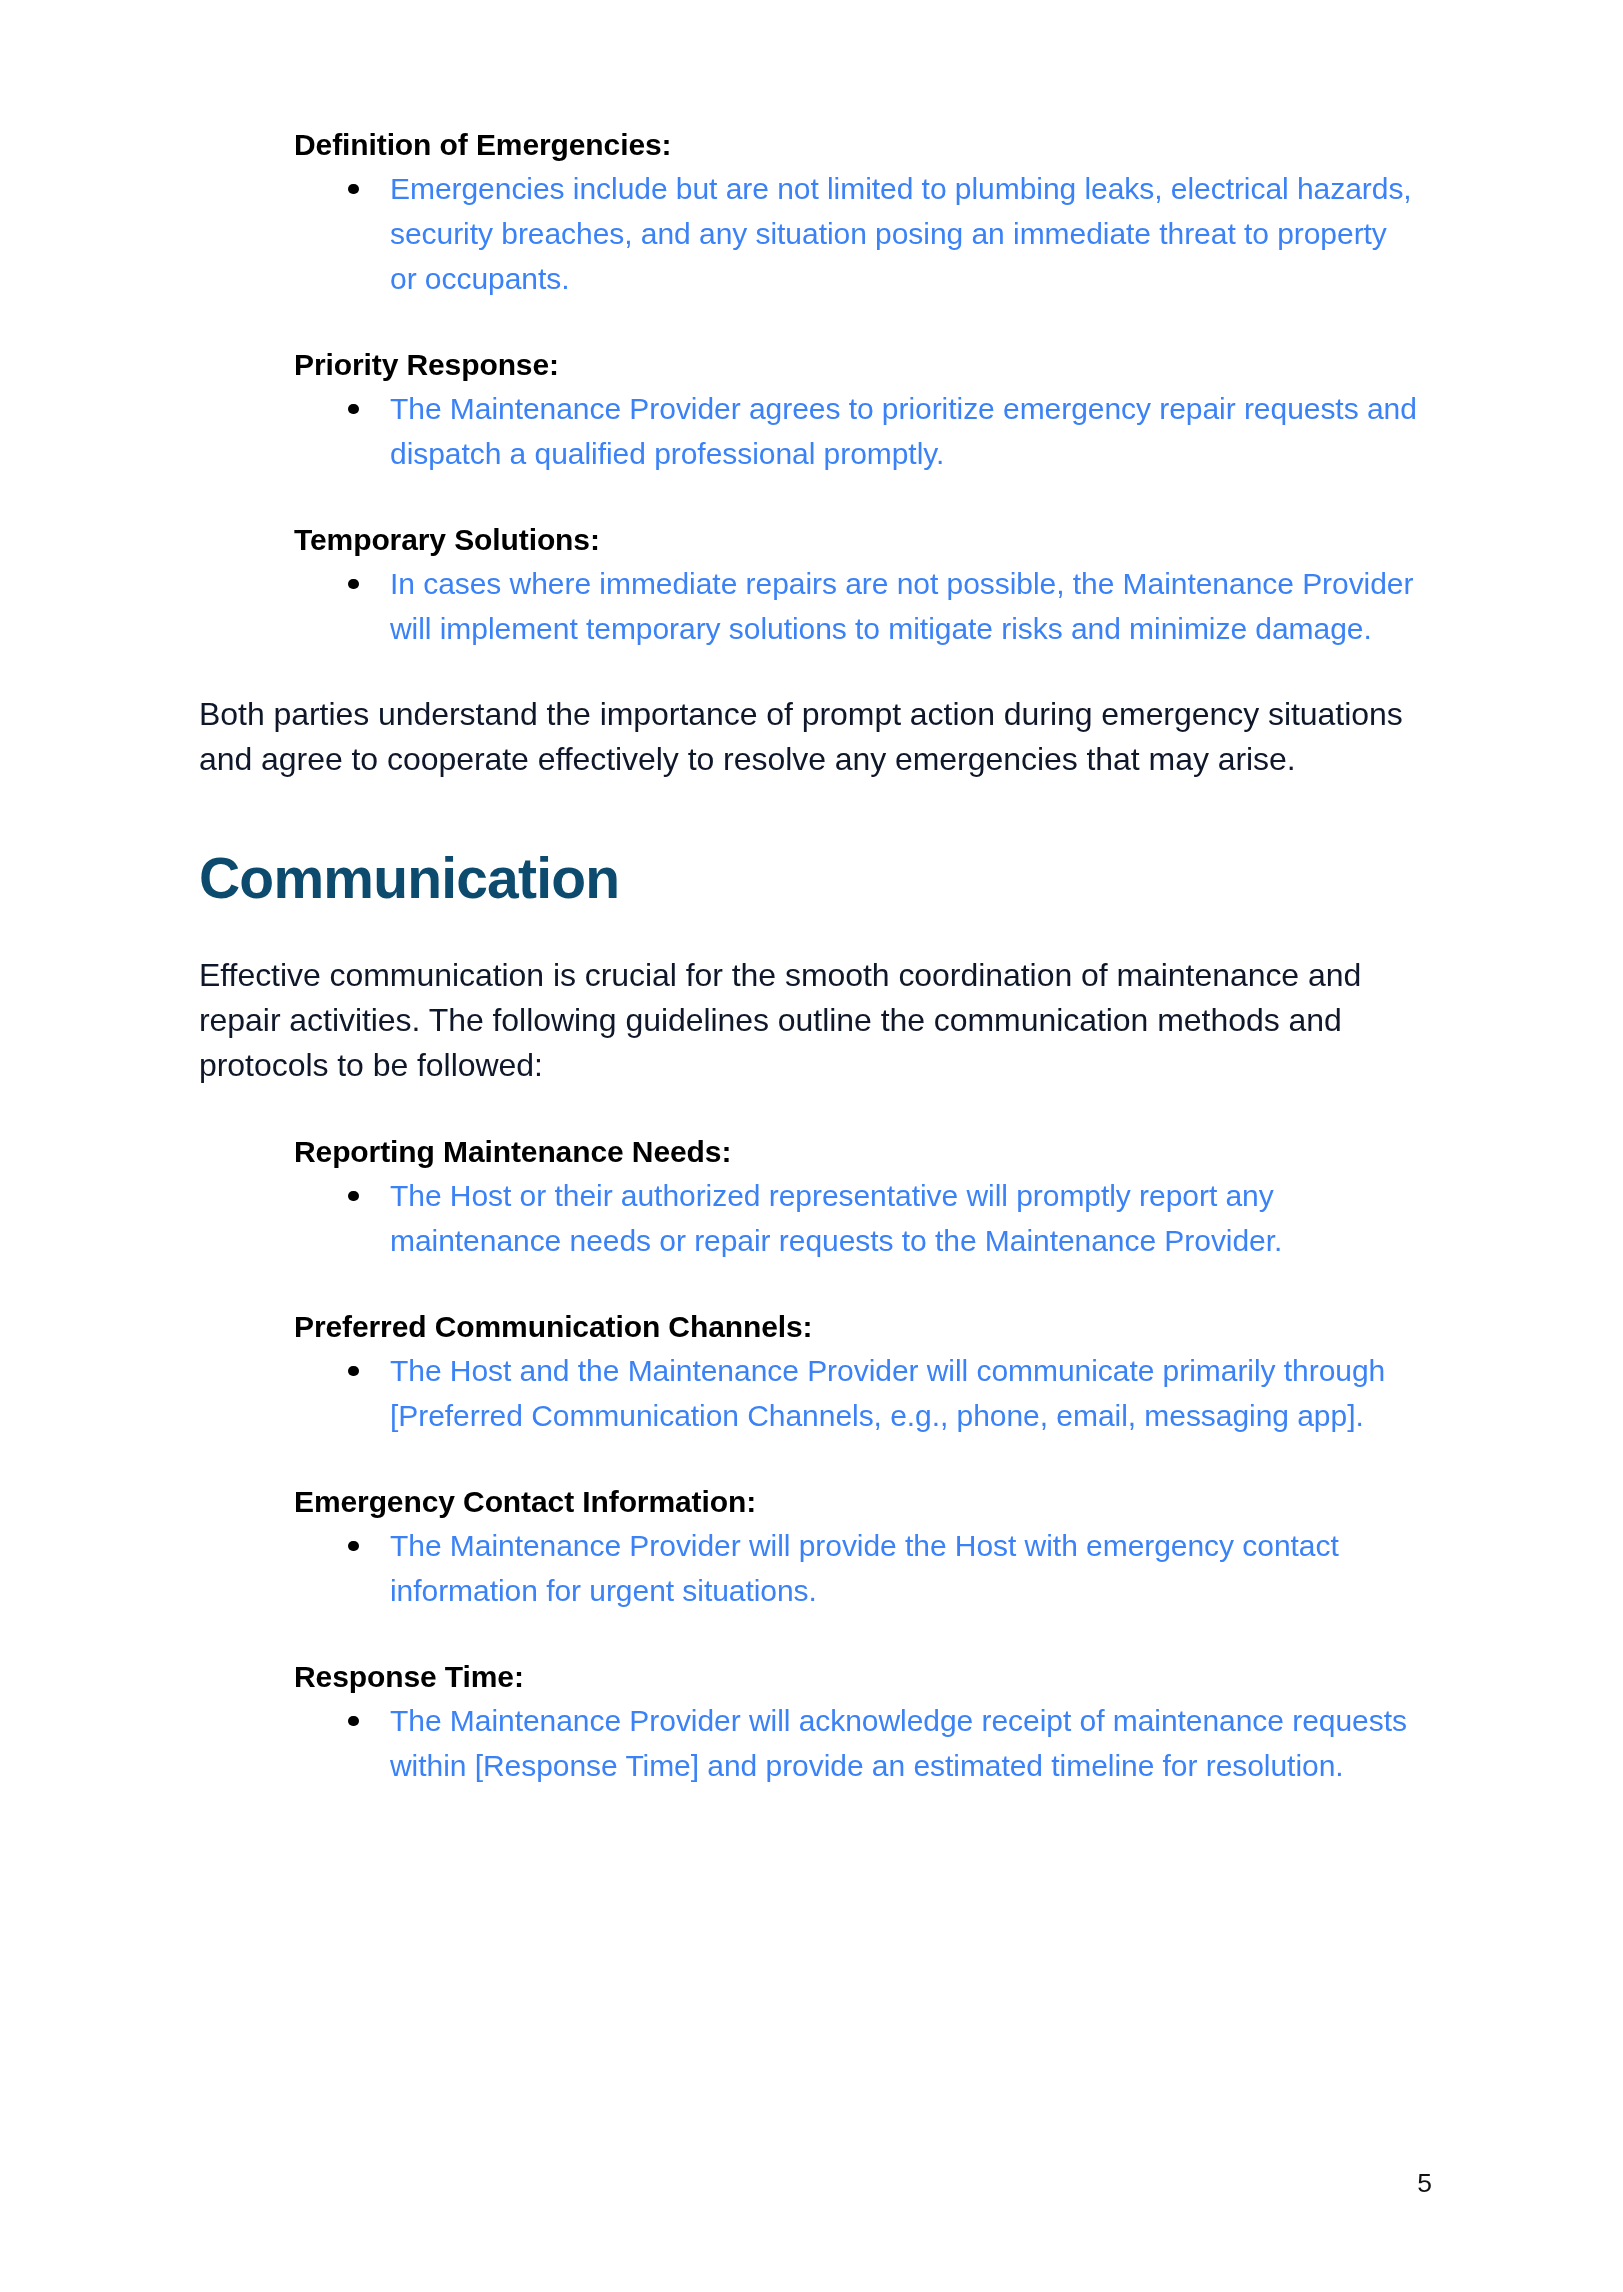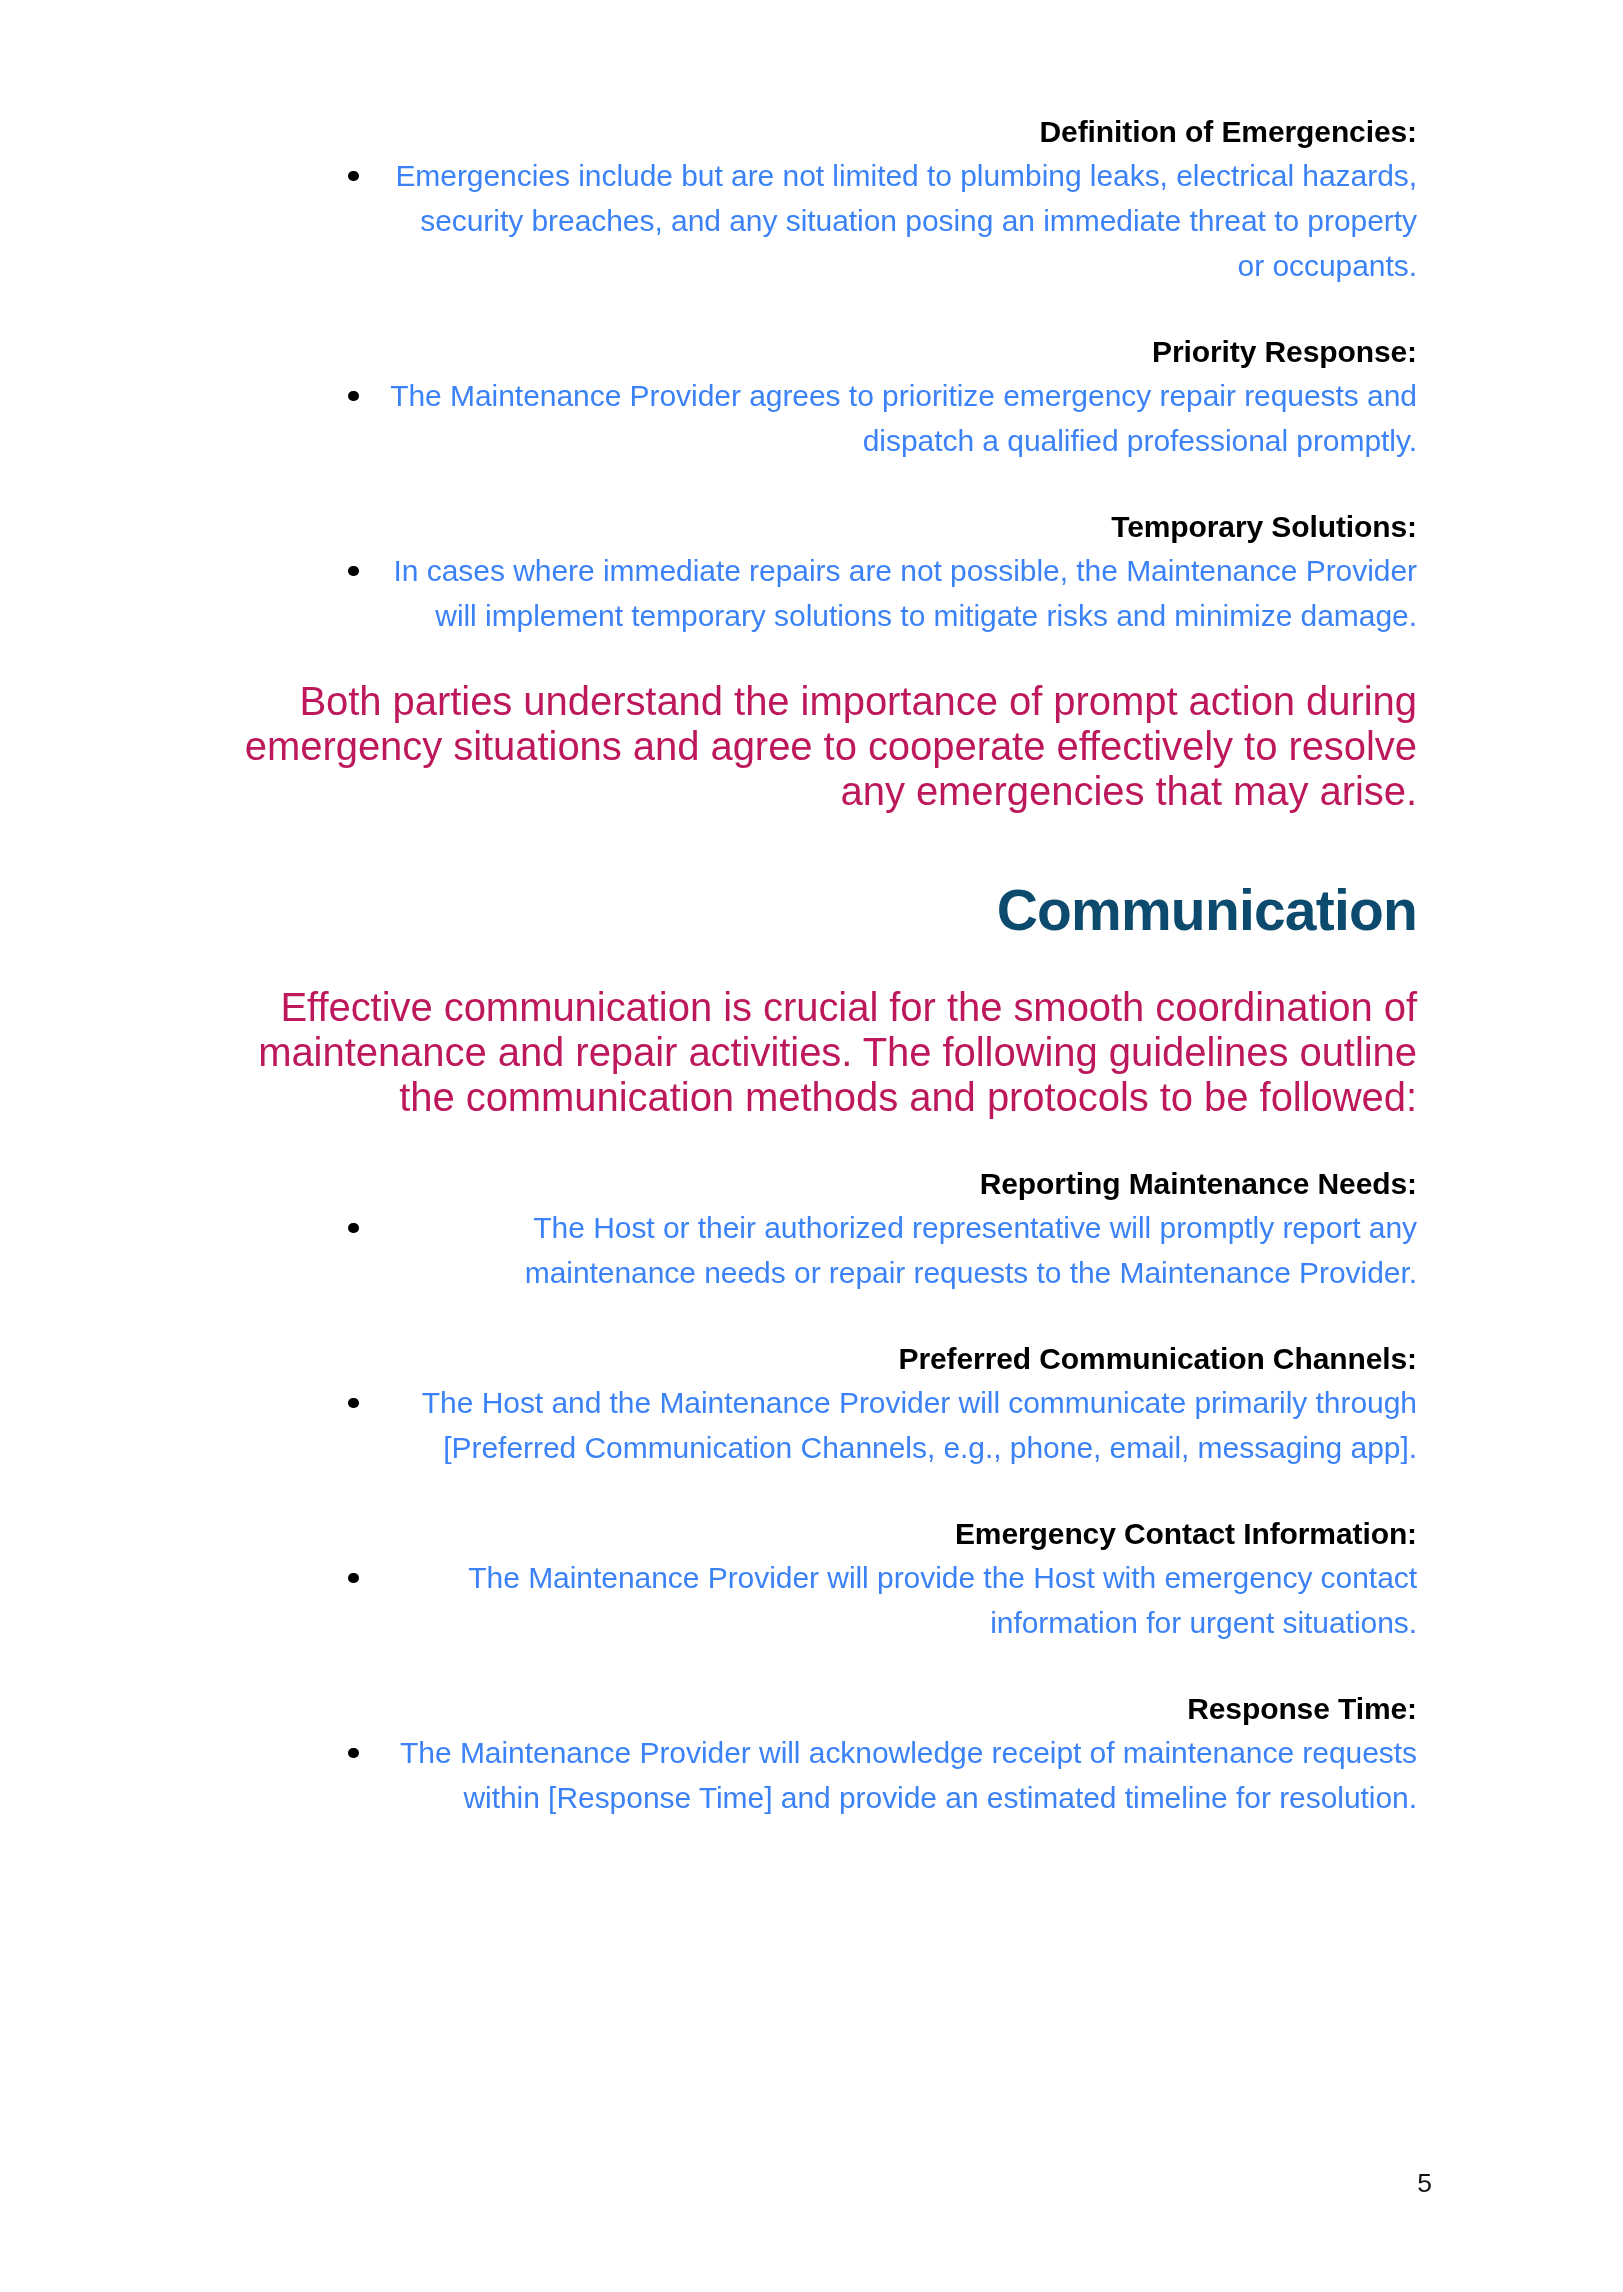--- a/index.html
+++ b/index.html
@@ -16,29 +16,28 @@
     position: relative;
     width: 1623px;
     height: 2293px;
     background: #ffffff;
     overflow: hidden;
     box-sizing: border-box;
   }
   .content {
     position: absolute;
     left: 199px;
-    top: 112px;
+    top: 125px;
     width: 1218px;
-    text-align: right;
   }
   
   .para {
-    font-size: 40px;
+    font-size: 32px;
     line-height: 45px;
-    color: #be185d;
+    color: #0f172a;
     margin: 0;
     letter-spacing: -0.05px;
   }
   .para-block {
     margin-top: 41px;
   }
   
   .section-heading {
     font-size: 57px;
     line-height: 67px;

